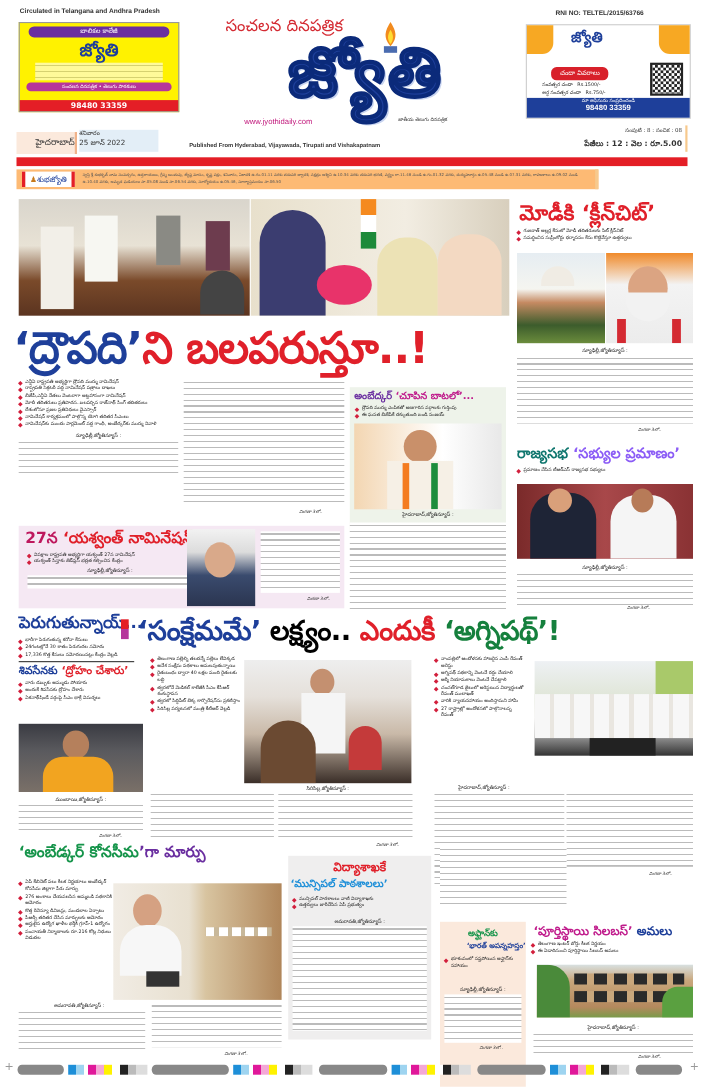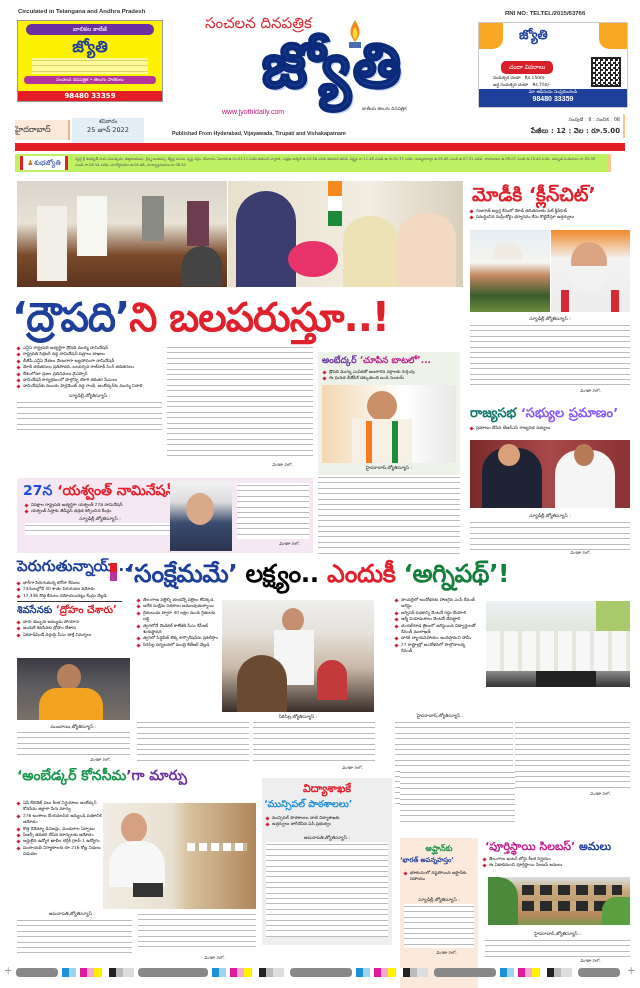--- a/index.html
+++ b/index.html
@@ -50,34 +50,34 @@
     <div><span>అర్ధ సంవత్సర చందా</span> &nbsp; <span>Rs.750/-</span></div>
   </div>
   <div style="position:absolute;right:6px;top:34px;width:30px;height:30px;background:repeating-conic-gradient(#222 0 25%,#fff 0 50%) 0 0/5px 5px;border:2px solid #222"></div>
   <div style="position:absolute;left:0;right:0;bottom:0;height:18px;background:#1e3f9a;color:#fff;text-align:center">
     <div style="font-size:4.5px">మా ఆఫీసును సంప్రదించండి</div>
     <div style="font-size:7px;font-weight:bold;font-family:'Liberation Sans',sans-serif">98480 33359</div>
   </div>
 </div>
 
 <div class="abs" style="left:15px;top:120px;width:55px;height:20px;background:#fbe9dc;border-right:2px solid #f1b38a">
-  <div style="font-size:8px;text-align:left;line-height:20px;color:#333">హైదరాబాద్</div>
-</div>
-<div class="abs" style="left:72px;top:118px;width:72px;height:32px;background:#e3eef7;text-align:center">
+  <div style="font-size:8px;text-align:right;line-height:20px;color:#333">హైదరాబాద్</div>
+</div>
+<div class="abs" style="left:72px;top:118px;width:72px;height:20px;background:#e3eef7;">
   <div style="font-size:5.5px;color:#333">శనివారం</div>
   <div style="font-size:6.5px;color:#333">25 జూన్ 2022</div>
 </div>
 <div class="abs" style="left:172px;top:130px;font-size:5.3px;font-weight:bold;color:#333;font-family:'Liberation Sans',sans-serif">Published From Hyderabad, Vijayawada, Tirupati and Vishakapatnam</div>
 <div class="abs" style="right:20px;top:116px;font-size:5px;color:#333">సంపుటి : 8 : సంచిక : 08</div>
 <div class="abs" style="right:20px;top:127px;font-size:7px;color:#333;font-weight:bold">పేజీలు : 12 : వెల : రూ.5.00</div>
 <div class="abs" style="right:15px;top:114px;width:2px;height:24px;background:#f7c98d"></div>
 
 <div class="abs" style="left:15px;top:143px;width:610px;height:8px;background:#e41e26"></div>
 
-<div class="abs" style="left:15px;top:154px;width:596px;height:18px;background:#bef264;border-right:3px solid #f7c98d">
+<div class="abs" style="left:15px;top:154px;width:529px;height:18px;background:#fdba74;border-right:3px solid #f7c98d">
   <div style="position:absolute;left:5px;top:2px;width:48px;height:14px;background:#fff;border-left:3px solid #e41e26;border-right:3px solid #e41e26;font-size:7px;line-height:14px;text-align:center">
     <span style="color:#c77a1c">♟</span><span style="color:#1e3f9a">శుభజ్యోతి</span>
   </div>
   <div style="position:absolute;left:60px;top:2px;right:6px;font-size:3.6px;line-height:6px;color:#555;overflow:hidden;height:14px">స్వస్తి శ్రీ శుభకృత్ నామ సంవత్సరం, ఉత్తరాయణం, గ్రీష్మ ఋతువు, జ్యేష్ఠ మాసం, కృష్ణ పక్షం, శనివారం, ఏకాదశి ఉ.గం.01.11 వరకు తదుపరి ద్వాదశి, నక్షత్రం అశ్విని ఉ.10.34 వరకు తదుపరి భరణి, వర్జ్యం రా.11.46 నుండి ఉ.గం.01.32 వరకు, దుర్ముహూర్తం ఉ.05.48 నుండి ఉ.07.31 వరకు, రాహుకాలం ఉ.09.02 నుండి ఉ.10.40 వరకు, అమృత ఘడియలు సా.05.08 నుండి సా.06.54 వరకు, సూర్యోదయం ఉ.05.46, సూర్యాస్తమయం సా.06.50</div>
 </div>
 
 <div class="photo" style="left:17px;top:181px;width:210px;height:106px;background:linear-gradient(180deg,#d9d5cc 0%,#e8e2d5 40%,#7a4a2a 70%,#5b3420 100%)">
   <div style="position:absolute;left:20px;top:25px;width:30px;height:75px;background:#f2efe8"></div>
   <div style="position:absolute;left:60px;top:15px;width:30px;height:60px;background:#f7f7f2"></div>
   <div style="position:absolute;left:125px;top:15px;width:22px;height:45px;background:#8a8a84"></div>
@@ -105,21 +105,21 @@
   <div class="bul">నామినేషన్ కార్యక్రమంలో పాల్గొన్న యోగి తదితర సీఎంలు</div>
   <div class="bul">నామినేషన్‌కు ముందు పార్లమెంట్ వద్ద గాంధీ, అంబేద్కర్‌కు ముర్ము నివాళి</div>
   <div class="dateline" style="margin-top:3px">న్యూఢిల్లీ,జ్యోతిన్యూస్ :</div>
   <div class="gray-lines" style="height:32px"></div>
 </div>
 <div class="abs gray-lines" style="left:167px;top:345px;width:146px;height:115px"></div>
 <div class="abs sig" style="left:272px;top:462px">మిగతా 3లో..</div>
 
 <div class="abs" style="left:17px;top:478px;width:296px;height:75px;background:#f5e8f3">
   <div class="hl" style="position:absolute;left:6px;top:4px;font-size:14px">
-    <span style="color:#1d4ed8">27న</span>
+    <span style="color:#be185d">27న</span>
     <span style="color:#e0202a">‘యశ్వంత్ నామినేషన్’</span>
   </div>
   <div style="position:absolute;left:8px;top:24px;width:150px">
     <div class="bul">విపక్షాల రాష్ట్రపతి అభ్యర్థిగా యశ్వంత్ 27న నామినేషన్</div>
     <div class="bul">యశ్వంత్ సిన్హాకు జెడ్‌ప్లస్ భద్రత కల్పించిన కేంద్రం</div>
     <div class="dateline">న్యూఢిల్లీ,జ్యోతిన్యూస్ :</div>
     <div class="gray-lines" style="height:12px"></div>
   </div>
   <div class="photo" style="left:153px;top:3px;width:62px;height:70px;background:linear-gradient(#f2f2f2 0%,#dcdcdc 30%,#3a4b6e 60%,#2b3550 100%)">
     <div style="position:absolute;left:16px;top:12px;width:28px;height:32px;background:#d9a98a;border-radius:50%"></div>
@@ -281,21 +281,21 @@
     <div class="bul">ఉత్తర్వులు జారీచేసిన ఏపీ ప్రభుత్వం</div>
   </div>
   <div class="dateline" style="position:absolute;left:0;right:0;top:56px">అమరావతి,జ్యోతిన్యూస్ :</div>
   <div class="gray-lines" style="position:absolute;left:4px;top:64px;width:122px;height:95px"></div>
 </div>
 
 <div class="abs gray-lines" style="left:400px;top:770px;width:115px;height:55px"></div>
 
 <div class="abs" style="left:400px;top:838px;width:78px;height:160px;background:#fbe9dc">
   <div class="hl" style="position:absolute;left:0;right:0;top:6px;text-align:center;color:#15944a;font-size:8px">అఫ్ఘాన్‌కు</div>
-  <div class="hl" style="position:absolute;left:0;right:0;top:18px;text-align:left;color:#1e3f9a;font-size:6.5px">‘భారత్ అపన్నహస్తం’</div>
+  <div class="hl" style="position:absolute;left:0;right:0;top:18px;text-align:right;color:#1e3f9a;font-size:6.5px">‘భారత్ అపన్నహస్తం’</div>
   <div style="position:absolute;left:4px;top:32px;width:70px">
     <div class="bul">భూకంపంలో నష్టపోయిన అఫ్ఘాన్‌కు సహాయం</div>
   </div>
   <div class="dateline" style="position:absolute;left:0;right:0;top:58px">న్యూఢిల్లీ,జ్యోతిన్యూస్ :</div>
   <div class="gray-lines" style="position:absolute;left:4px;top:66px;width:70px;height:44px"></div>
   <div class="sig" style="position:absolute;left:36px;top:112px">మిగతా 3లో..</div>
 </div>
 
 <div class="abs hl" style="left:485px;top:840px;font-size:11px">
   <span style="color:#c01c8c">‘పూర్తిస్థాయి సిలబస్’</span>

